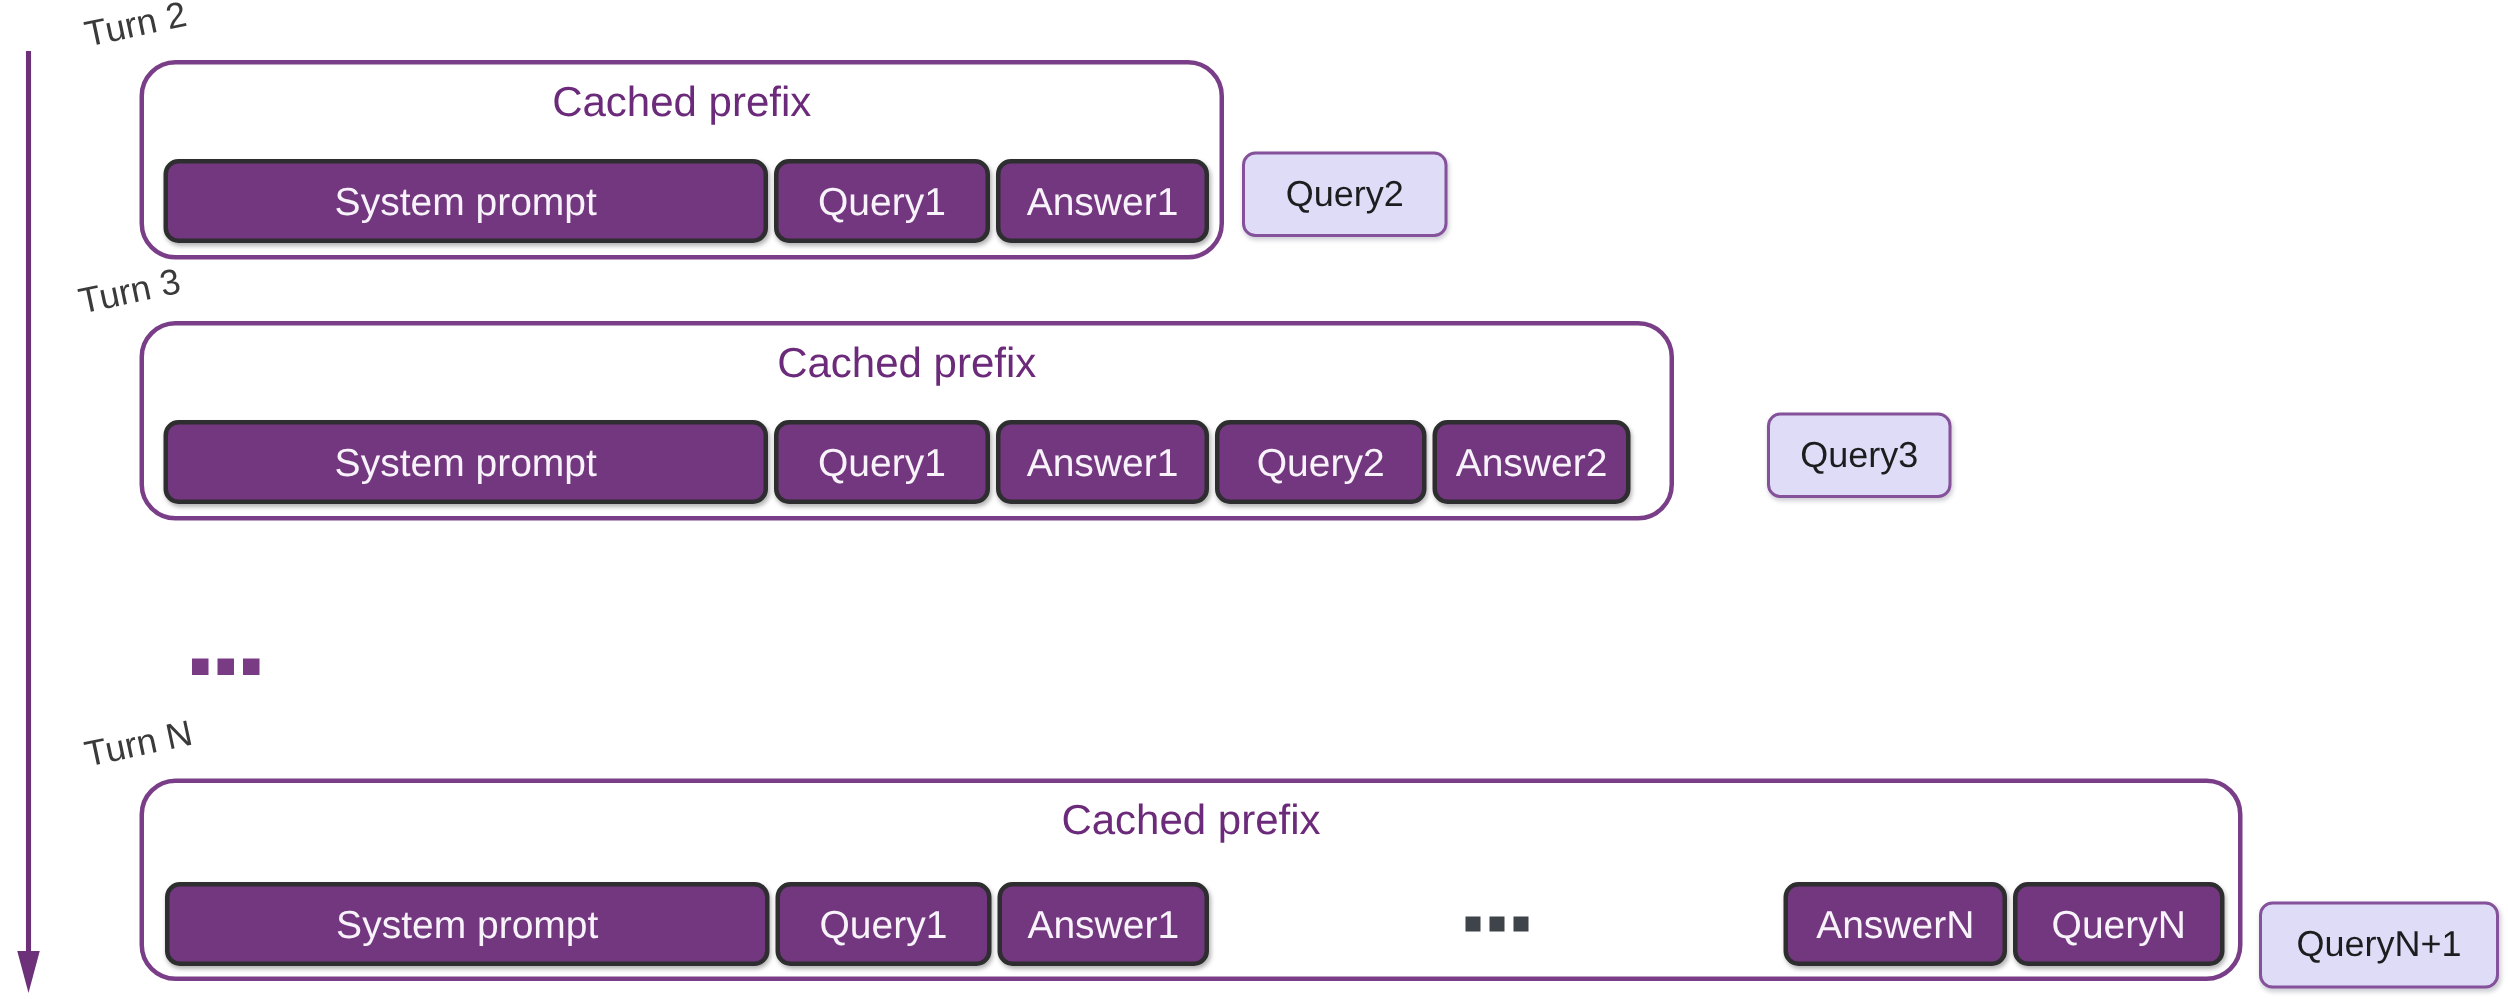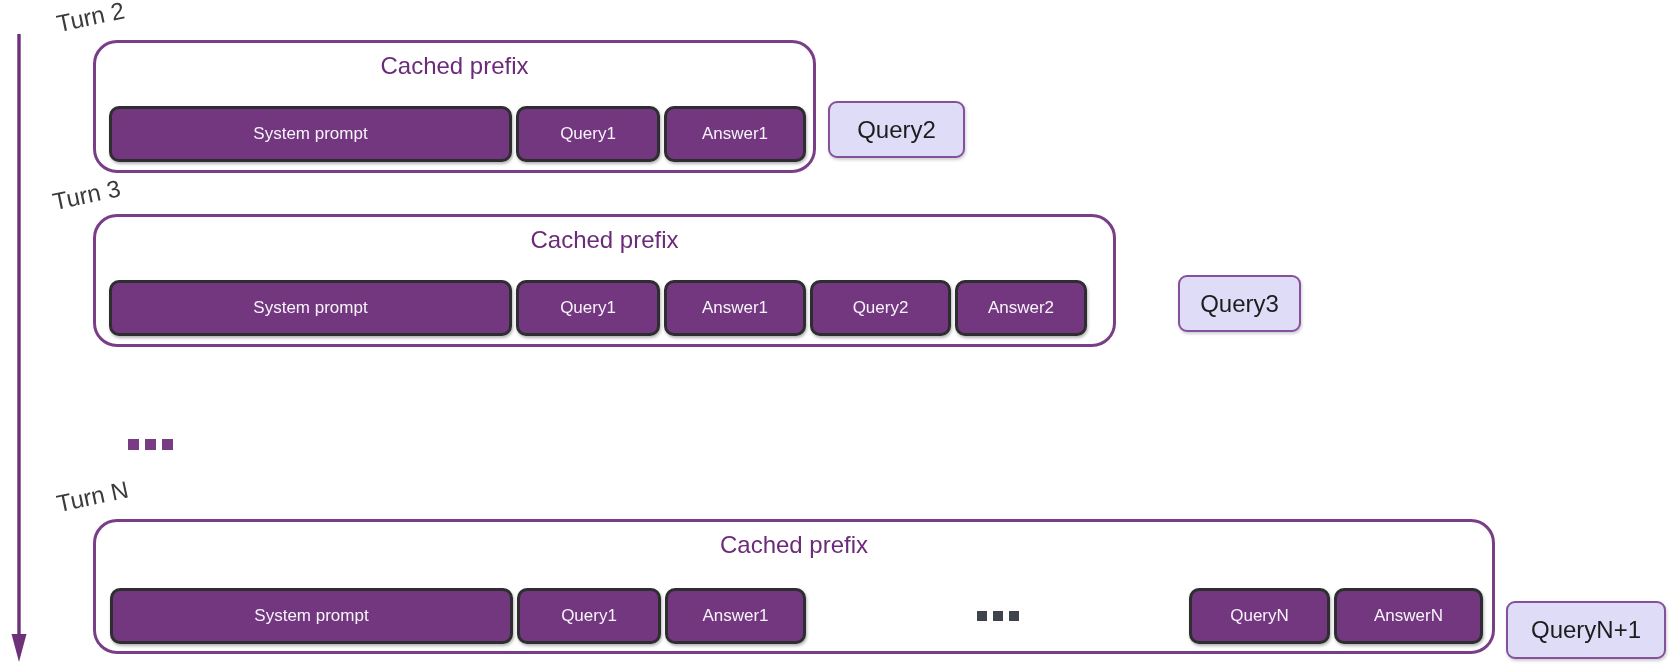--- a/index.html
+++ b/index.html
@@ -9,28 +9,28 @@
   }
   .turn-label {
     position:absolute; font-size:24px; color:#3a3a3a;
     transform:rotate(-12deg); transform-origin:left bottom; white-space:nowrap;
   }
   .prefix-box {
     position:absolute; border:3px solid #7a3e88; border-radius:24px;
     background:#ffffff; box-sizing:border-box;
   }
   .prefix-title {
-    text-align:center; font-size:24px; color:#6c2b7a; font-weight:500;
+    text-align:center; font-size:28px; color:#6c2b7a; font-weight:500;
     margin-top:9px;
   }
   .blocks { position:absolute; left:13px; top:63px; height:56px; display:flex; gap:4px; }
   .blocks3 { position:absolute; left:14px; right:9px; top:66px; height:56px; display:flex; gap:4px; }
   .block {
     background:#72377f; border:3px solid #2e2e31; border-radius:10px;
-    color:#f8f3fa; font-size:17px; display:flex; align-items:center; justify-content:center;
+    color:#f8f3fa; font-size:26px; display:flex; align-items:center; justify-content:center;
     box-sizing:border-box; box-shadow:1px 2px 3px rgba(40,40,40,0.35); white-space:nowrap;
   }
   .query-box {
     position:absolute; background:#dedcf7; border:2.5px solid #84519a; border-radius:9px;
     color:#1d1d1f; font-size:24px; display:flex; align-items:center; justify-content:center;
     box-sizing:border-box; box-shadow:1px 2px 3px rgba(60,60,90,0.25); white-space:nowrap;
   }
   .dots { display:flex; gap:6px; align-items:center; }
   .dots .dot { width:11px; height:11px; background:#7a3b85; }
   .dots.gray .dot { width:10px; height:10px; background:#3f434a; }
@@ -90,20 +90,20 @@
       <div class="block" style="width:403px;">System prompt</div>
       <div class="block" style="width:144px;">Query1</div>
       <div class="block" style="width:141px;">Answer1</div>
       <div class="spacer-dots">
         <div class="dots gray" aria-label="...">
           <div class="dot"></div>
             <div class="dot"></div>
             <div class="dot"></div>
         </div>
       </div>
+      <div class="block" style="width:149px;">AnswerN</div>
       <div class="block" style="width:141px;">QueryN</div>
-      <div class="block" style="width:149px;">AnswerN</div>
     </div>
   </div>
 
   <div class="query-box" style="left:1506px; top:601px; width:160px; height:58px;">QueryN+1</div>
 
 </div>
 
 </body></html>

